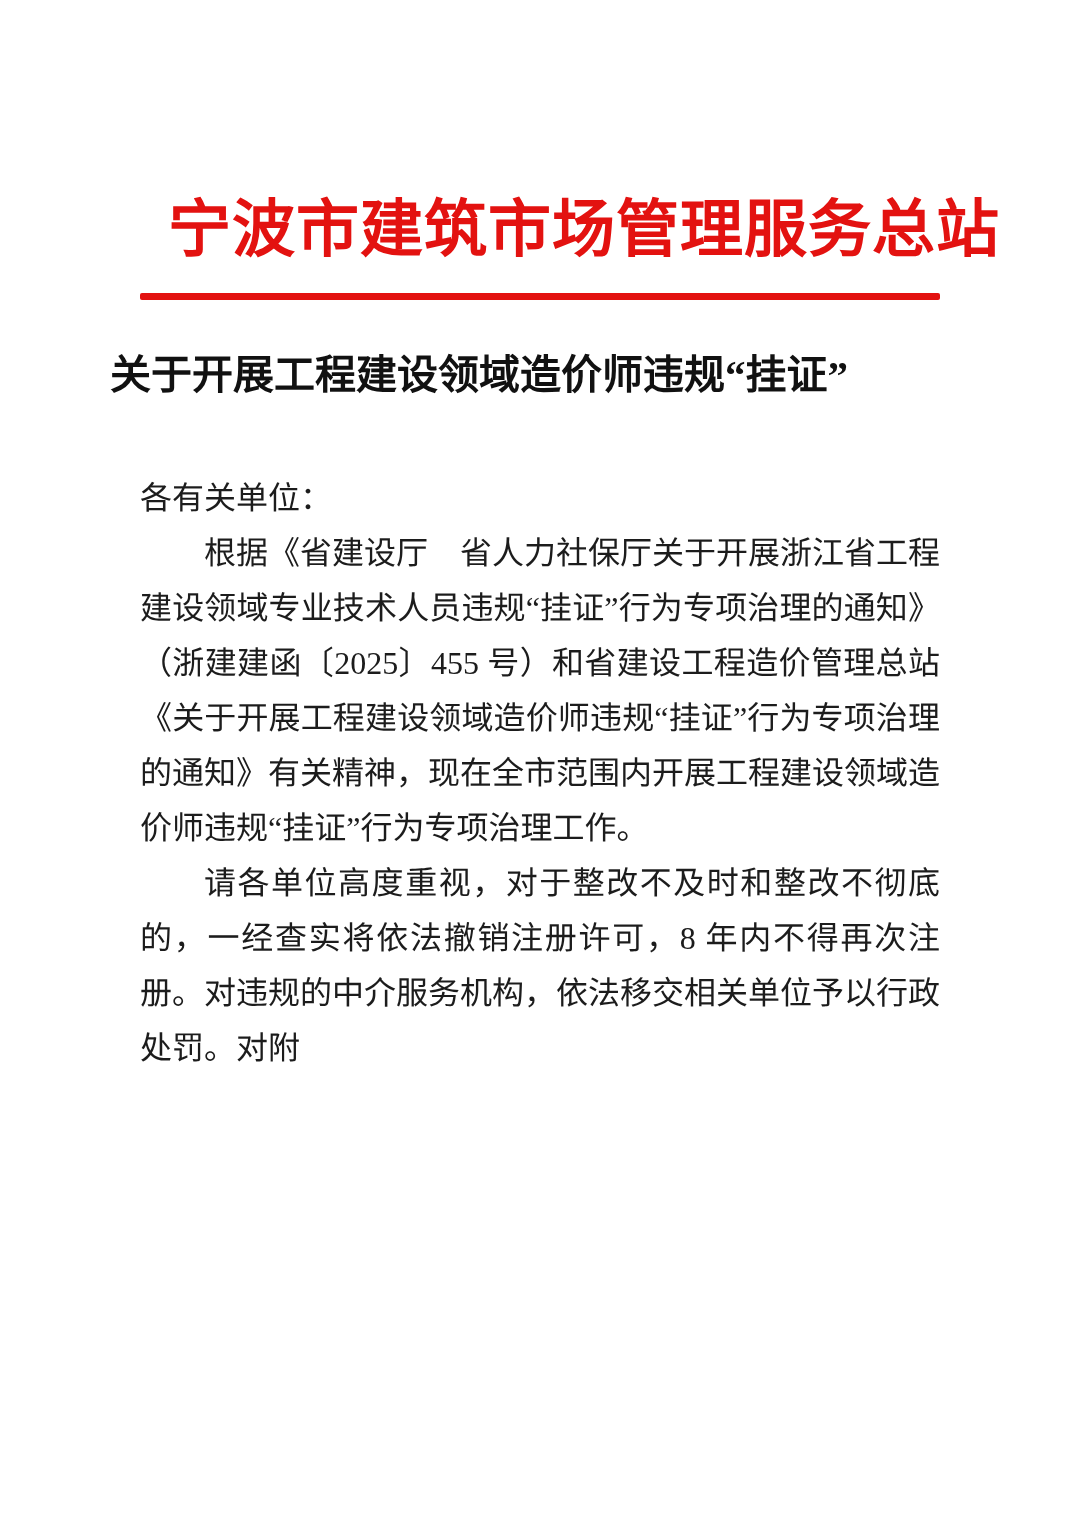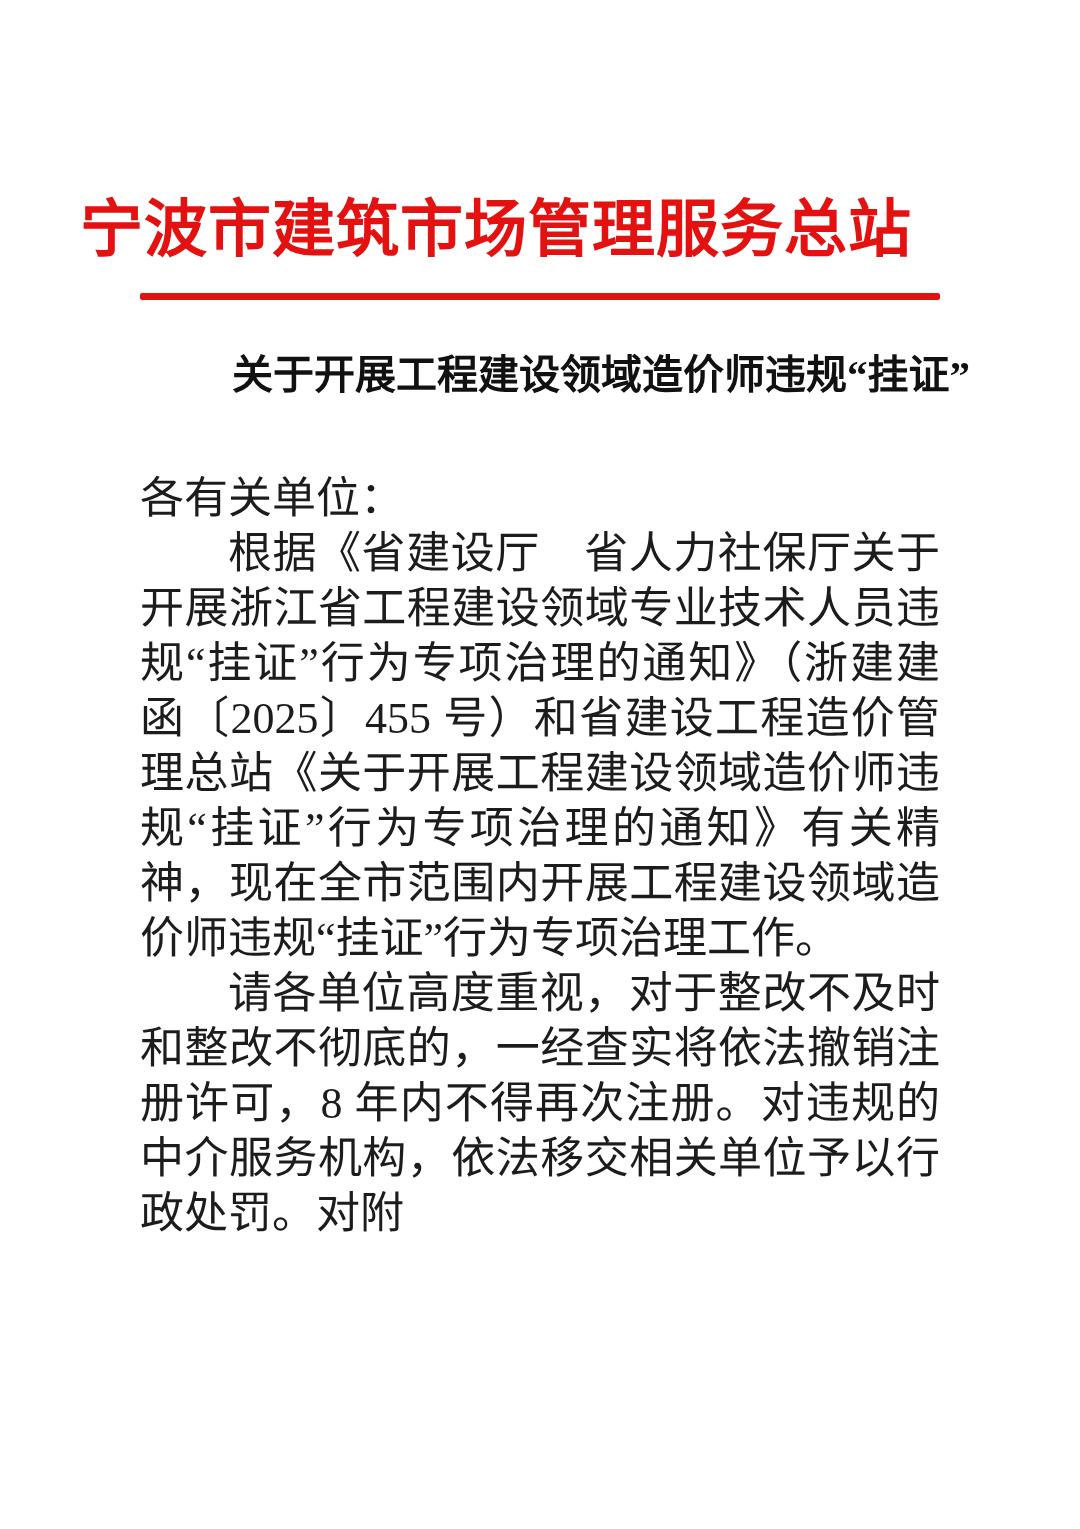--- a/index.html
+++ b/index.html
@@ -16,48 +16,48 @@
     width:1080px;
     height:1529px;
     margin:0 auto;
     background:#ffffff;
     overflow:hidden;
     font-family:"Liberation Serif","DejaVu Serif",serif;
   }
   .letterhead{
     margin:198px auto 0;
     width:920px;
-    text-align:left;
+    text-align:right;
     font-size:63px;
     line-height:64px;
     font-weight:700;
     color:var(--red);
     letter-spacing:1px;
     white-space:nowrap;
   }
   .letterhead-rule{
     width:800px;
     height:7px;
     margin:31px auto 0;
     background:var(--red);
     border-radius:2px;
   }
   .doc-title{
     margin:44px auto 0;
     width:860px;
-    text-align:right;
+    text-align:left;
     font-weight:700;
     color:#111111;
     font-size:41px;
     line-height:63px;
   }
   .body-text{
     width:800px;
     margin:64px auto 0;
-    font-size:44px;
+    font-size:32px;
     line-height:55px;
     color:var(--ink);
     text-align:justify;
     text-justify:inter-ideograph;
     text-align-last:left;
   }
   .body-text p{
     margin:0;
     padding:0;
     text-indent:2em;

